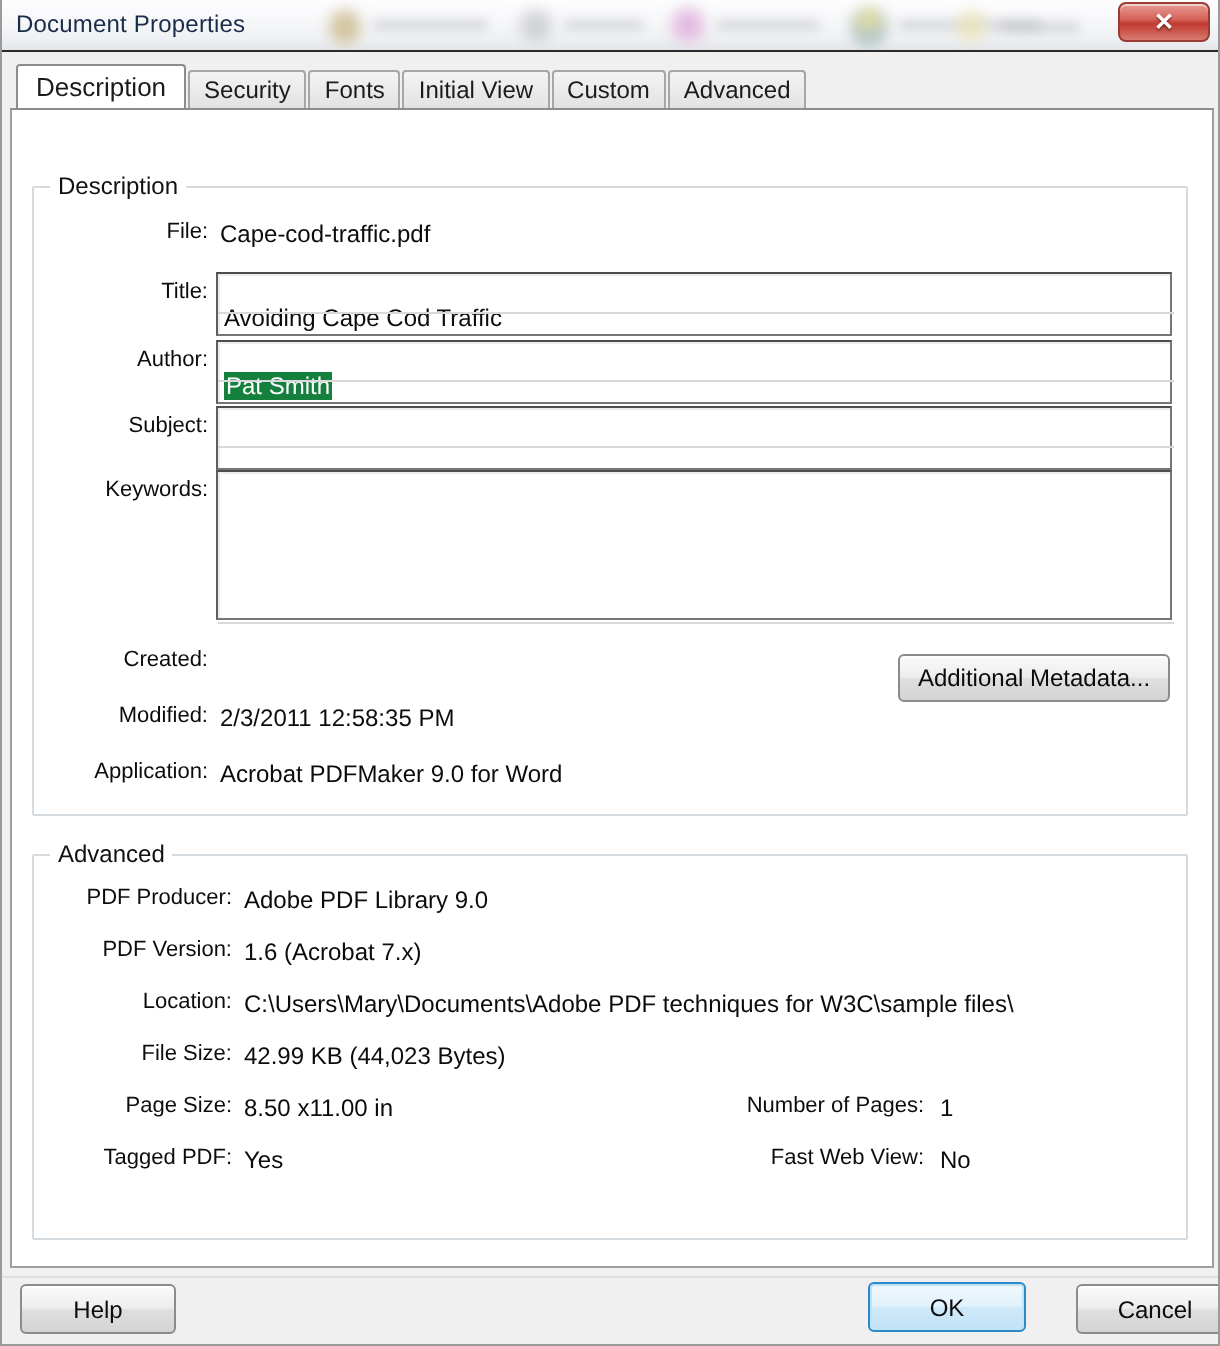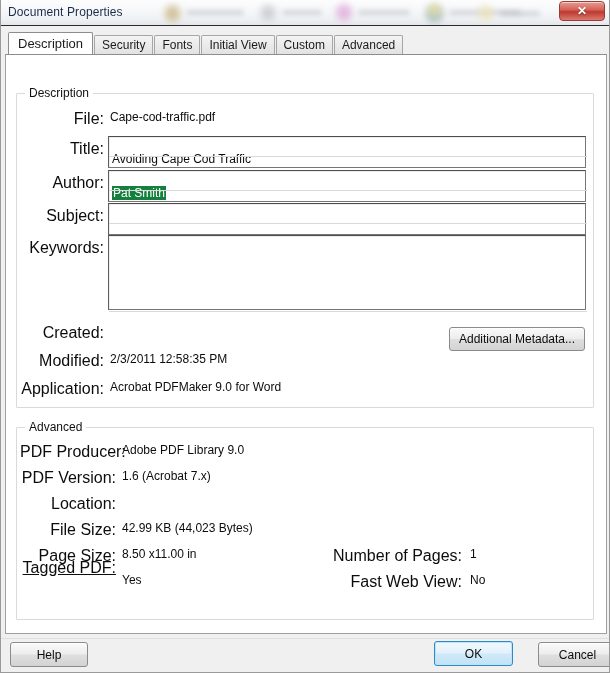--- a/index.html
+++ b/index.html
@@ -144,21 +144,21 @@
     color: #111111;
     white-space: nowrap;
   }
 
   #grp-description { left: 10px; top: 38px; width: 578px; height: 315px; }
   #grp-advanced    { left: 10px; top: 372px; width: 578px; height: 193px; }
 
   
   .lbl {
     position: absolute;
-    font-size: 16px;
+    font-size: 11px;
     color: #0c0c0c;
     text-align: right;
     white-space: nowrap;
   }
   .val {
     position: absolute;
     font-size: 12px;
     color: #0c0c0c;
     white-space: nowrap;
   }
@@ -289,28 +289,29 @@
         <div class="group-title">Advanced</div>
       </div>
 
       <div class="lbl" style="left:14px; top:388px; width:96px;">PDF Producer:</div>
       <div class="val" style="left:116px; top:388px;">Adobe PDF Library 9.0</div>
 
       <div class="lbl" style="left:14px; top:414px; width:96px;">PDF Version:</div>
       <div class="val" style="left:116px; top:414px;">1.6 (Acrobat 7.x)</div>
 
       <div class="lbl" style="left:14px; top:440px; width:96px;">Location:</div>
+      <div class="val" style="left:116px; top:440px;">C:\Users\Mary\Documents\Adobe PDF techniques for W3C\sample files\</div>
 
       <div class="lbl" style="left:14px; top:466px; width:96px;">File Size:</div>
       <div class="val" style="left:116px; top:466px;">42.99 KB (44,023 Bytes)</div>
 
       <div class="lbl" style="left:14px; top:492px; width:96px;">Page Size:</div>
       <div class="val" style="left:116px; top:492px;">8.50 x11.00 in</div>
 
-      <div class="lbl" style="left:14px; top:504px; width:96px;text-decoration:underline;">Tagged PDF:</div>
+      <div class="lbl" style="left:14px; top:518px; width:96px;">Tagged PDF:</div>
       <div class="val" style="left:116px; top:518px;">Yes</div>
 
       <div class="lbl" style="left:320px; top:492px; width:136px;">Number of Pages:</div>
       <div class="val" style="left:464px; top:492px;">1</div>
 
       <div class="lbl" style="left:320px; top:518px; width:136px;">Fast Web View:</div>
       <div class="val" style="left:464px; top:518px;">No</div>
 
     </div>
 

